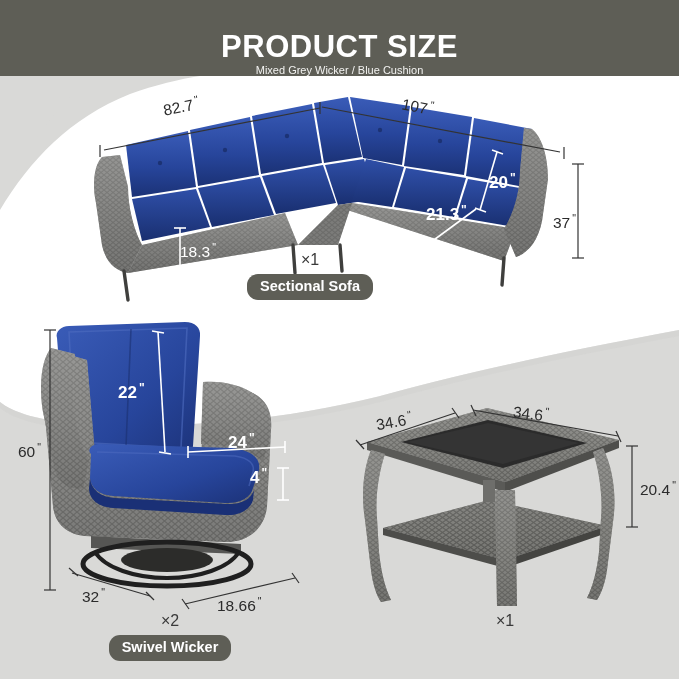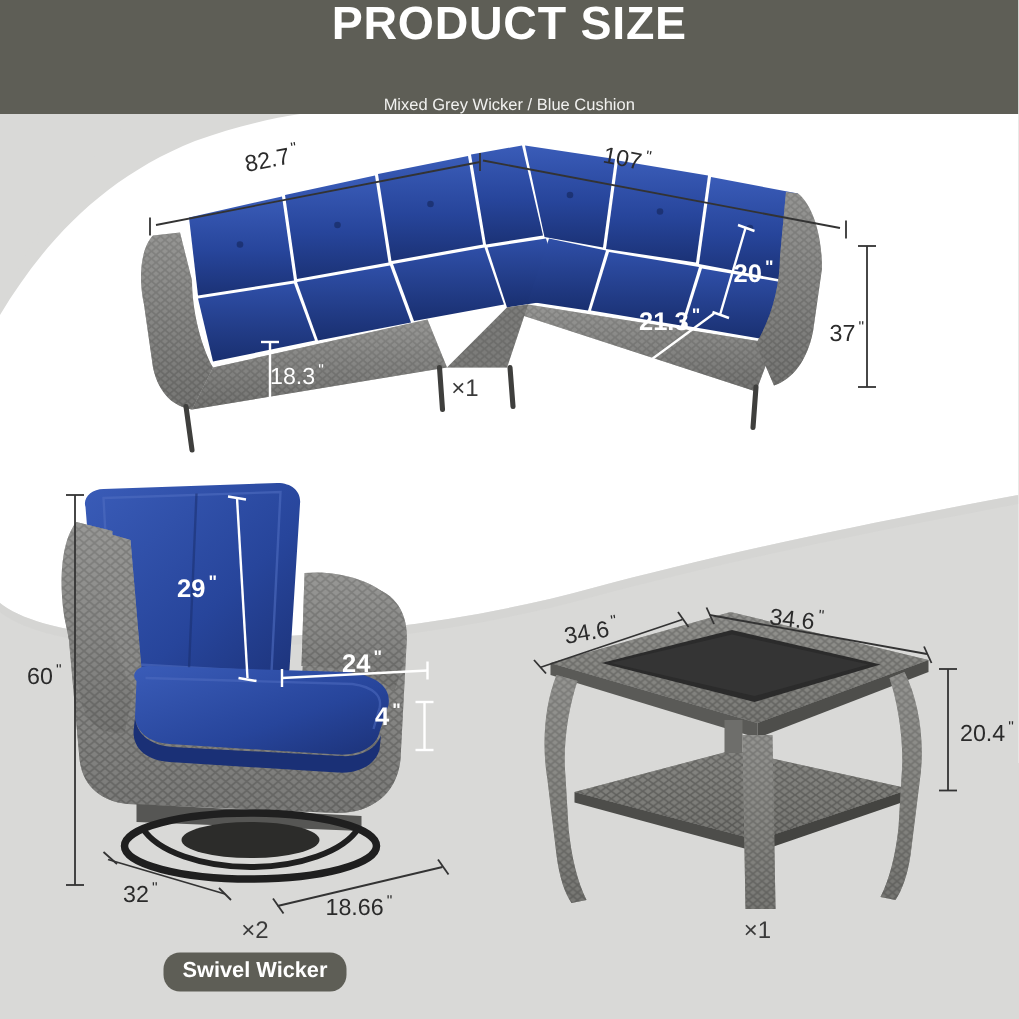--- a/index.html
+++ b/index.html
@@ -13,21 +13,21 @@
   #stage{position:relative;width:679px;height:679px;overflow:hidden;background:#d9d9d7;}
 
   
   .bg-layer{position:absolute;inset:0;}
   .bg-layer svg{position:absolute;top:0;left:0;}
 
   
   .header{
     position:absolute;left:0;top:0;width:679px;height:76px;
     background:#5e5e56;
-    display:flex;flex-direction:column;align-items:center;justify-content:space-between;
+    display:flex;flex-direction:column;align-items:center;justify-content:flex-end;
     z-index:40;
   }
   .header-title{
     color:#ffffff;font-size:31px;font-weight:bold;letter-spacing:.5px;
     line-height:1;margin:0 0 3px 0;
   }
   .header-sub{
     color:#f2f2f0;font-size:11px;font-weight:normal;line-height:1;margin:0;
   }
 
@@ -364,21 +364,21 @@
     <span class="num">20</span><span class="qt">"</span>
   </div>
   <div class="dim dim-light" style="left:180px;top:241px;">
     <span class="num">18.3</span><span class="qt">"</span>
   </div>
 
   <div class="dim dim-dark" style="left:18px;top:441px;">
     <span class="num">60</span><span class="qt">"</span>
   </div>
   <div class="dim dim-light dim-big" style="left:118px;top:381px;">
-    <span class="num">29</span><span class="qt">"</span>
+    <span class="num">22</span><span class="qt">"</span>
   </div>
   <div class="dim dim-light dim-big" style="left:228px;top:431px;">
     <span class="num">24</span><span class="qt">"</span>
   </div>
   <div class="dim dim-light dim-big" style="left:250px;top:466px;">
     <span class="num">4</span><span class="qt">"</span>
   </div>
   <div class="dim dim-dark" style="left:82px;top:586px;">
     <span class="num">32</span><span class="qt">"</span>
   </div>
@@ -391,20 +391,21 @@
   </div>
   <div class="dim dim-dark" style="left:513px;top:403px;transform:rotate(7deg);">
     <span class="num">34.6</span><span class="qt">"</span>
   </div>
   <div class="dim dim-dark" style="left:640px;top:479px;">
     <span class="num">20.4</span><span class="qt">"</span>
   </div>
 
   <div class="caption" style="left:205px;top:252px;width:210px;">
     <span class="count">×1</span>
+    <span class="pill">Sectional Sofa</span>
   </div>
 
   <div class="caption" style="left:65px;top:613px;width:210px;">
     <span class="count">×2</span>
     <span class="pill">Swivel Wicker</span>
   </div>
 
   <div class="caption" style="left:400px;top:613px;width:210px;">
     <span class="count">×1</span>
   </div>

